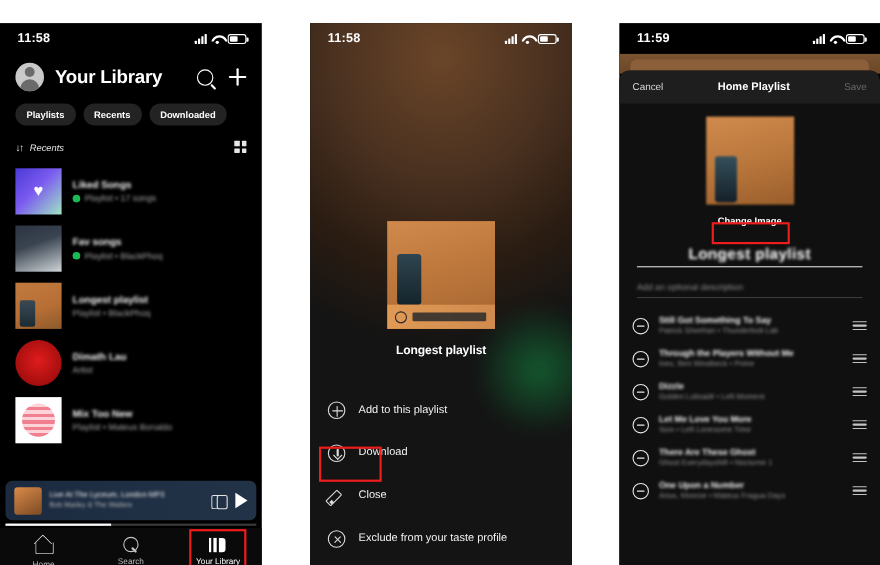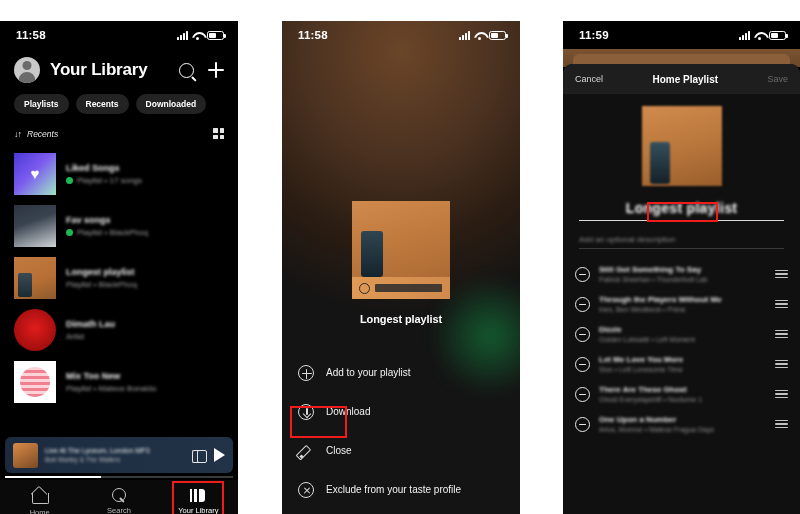--- a/index.html
+++ b/index.html
@@ -499,21 +499,21 @@
         </div>
       </div>
       <div class="p2-title">Longest playlist</div>
 
       <div class="p2-menu">
         <div class="p2-item">
           <div class="mi-ico ring i-plus">
               <span class="v"></span>
               <span class="v"></span>
             </div>
-          <div class="mi-lbl">Add to your playlist</div>
+          <div class="mi-lbl">Add to this playlist</div>
         </div>
         <div class="p2-item">
           <div class="mi-ico ring i-dl">
               <span class="v"></span>
               <span class="v"></span>
             </div>
           <div class="mi-lbl">Download</div>
         </div>
         <div class="p2-item">
           <div class="mi-ico i-pencil"></div>
@@ -559,20 +559,23 @@
     <div class="p3-sheet">
       <div class="p3-navbar">
         <div class="p3-cancel">Cancel</div>
         <div class="p3-navtitle">Home Playlist</div>
         <div class="p3-save">Save</div>
       </div>
 
       <div class="p3-body">
         <div class="p3-art">
           <div class="bottle"></div>
+        </div>
+        <div class="p3-change-wrap">
+          <div class="p3-change">Change Image</div>
         </div>
 
         <div class="p3-namefield">
           <div class="p3-nametxt">Longest playlist</div>
         </div>
         <div class="p3-descfield">
           <div class="p3-desctxt">Add an optional description</div>
         </div>
 
         <div class="p3-tracks">

